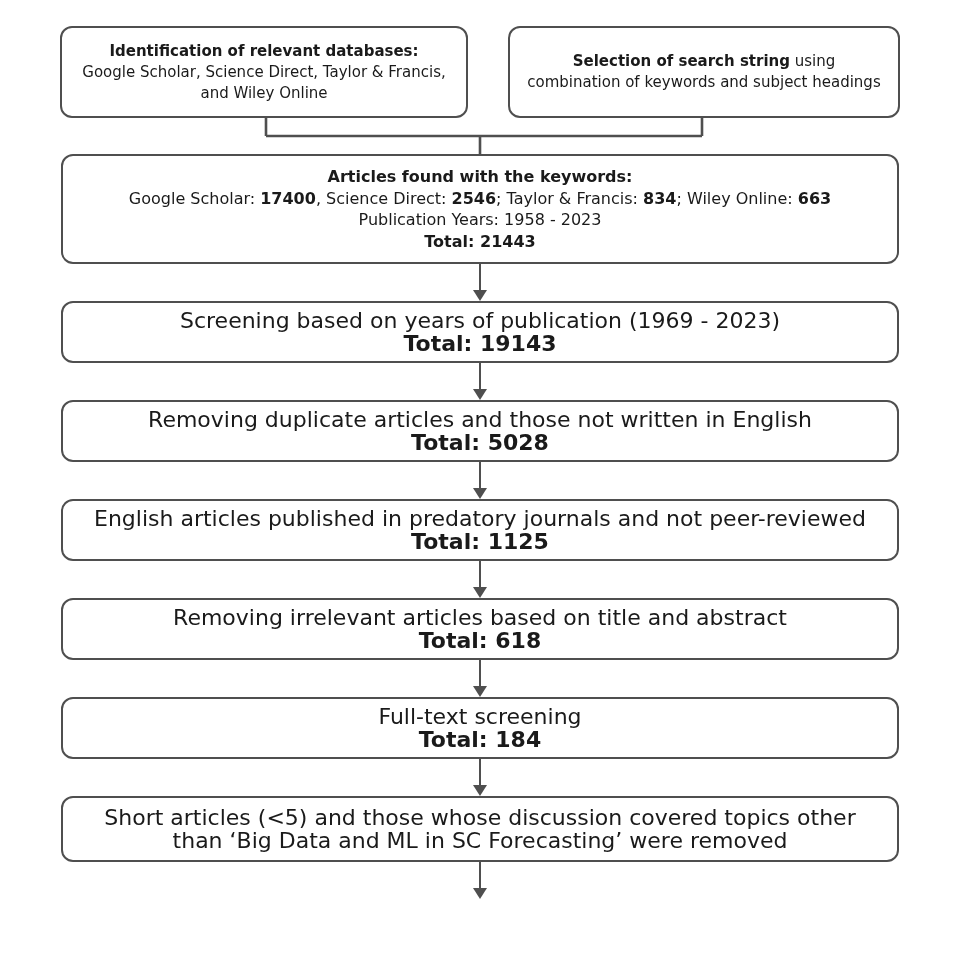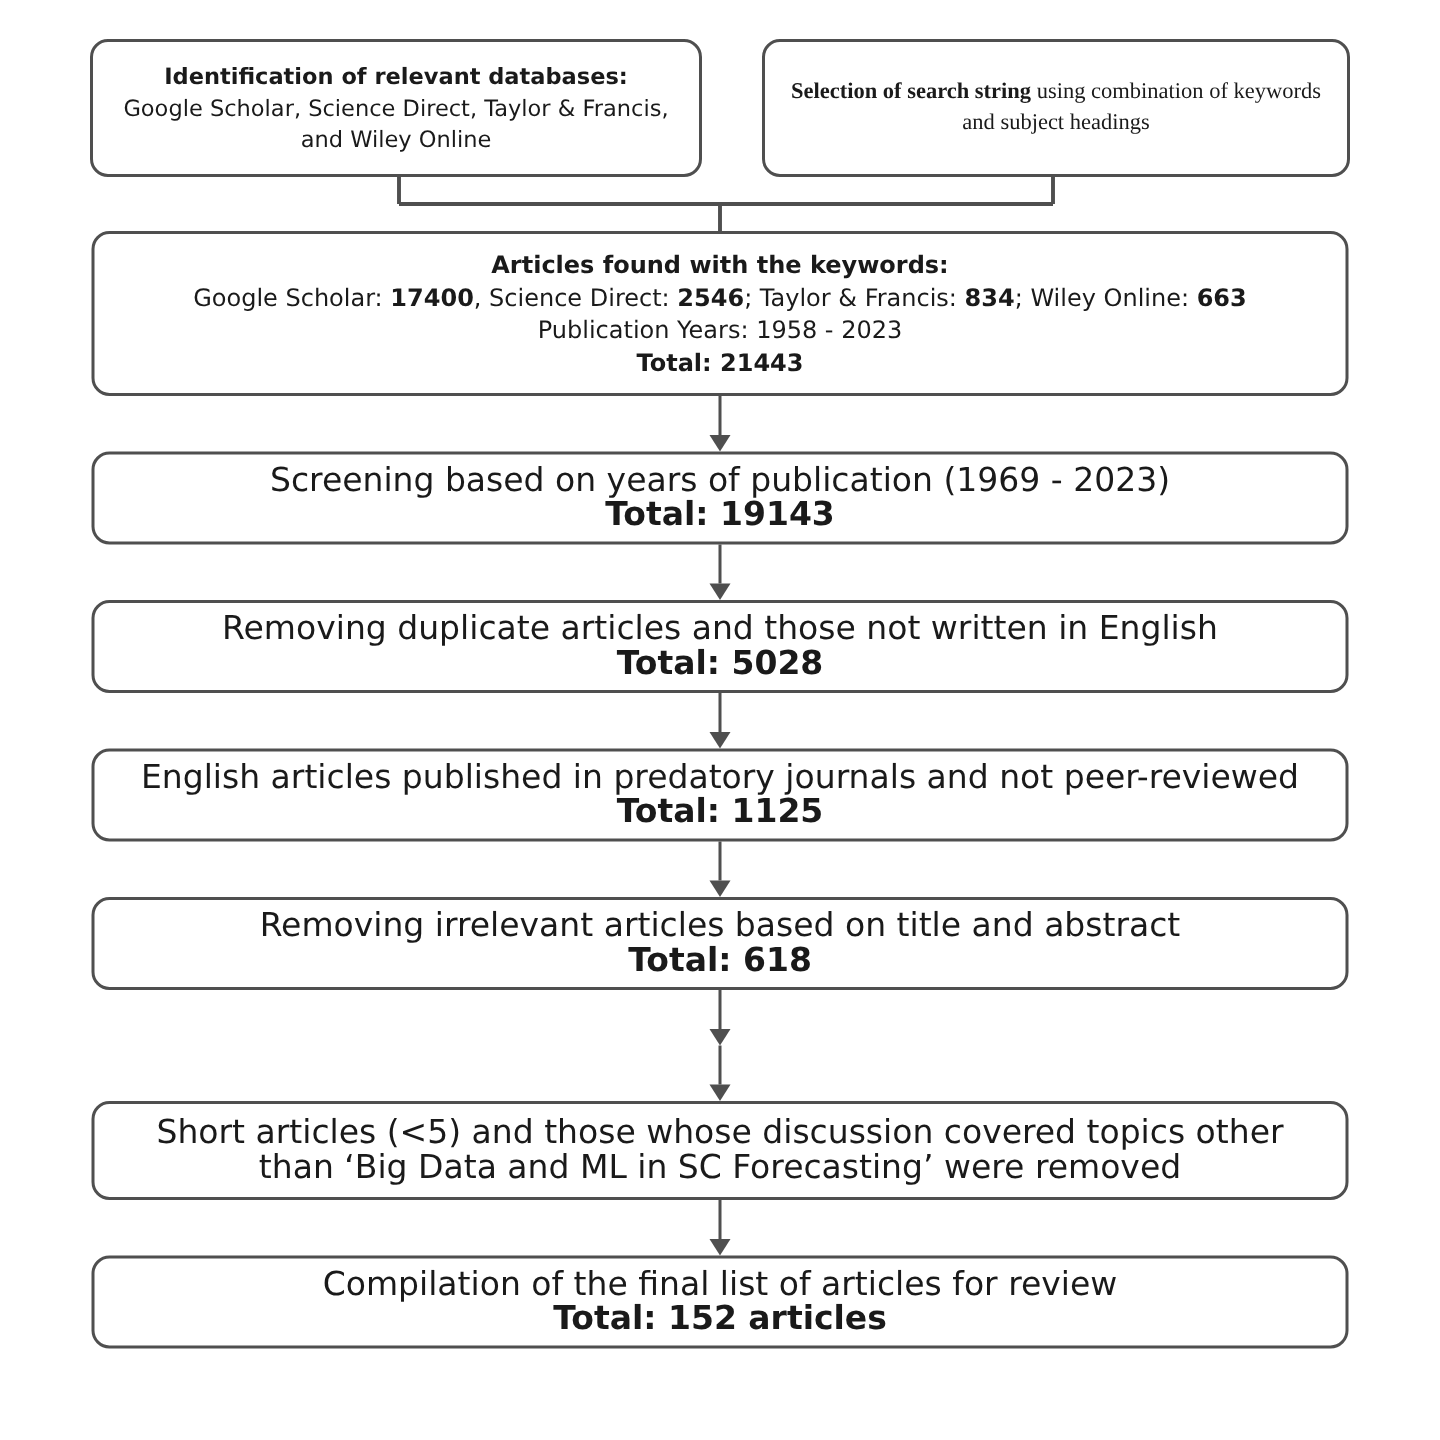--- a/index.html
+++ b/index.html
@@ -13,21 +13,21 @@
     background: #ffffff;
     text-align: center;
     display: flex;
     flex-direction: column;
     justify-content: center;
     padding: 6px 16px;
   }
 
   .top-row { display: flex; justify-content: space-between; padding: 0 60px; border-radius: 28px; }
   .top-box { width: 408px; min-height: 92px; font-size: 15px; line-height: 21px; }
-  .top-box.right { width: 392px; font-family: Liberation Serif, serif; }
+  .top-box.right { width: 392px; }
 
   .connector { display: block; margin: 0 auto; }
   .connector path { stroke: #4f4f4f; stroke-width: 2.6; fill: none; }
 
   .wide { width: 838px; margin: 0 auto; border-radius: 12px; }
 
   .found-box { min-height: 110px; font-size: 16px; line-height: 21.5px; }
   .step-box { min-height: 57px; font-size: 22px; line-height: 23px; }
   .step-box.tall { min-height: 66px; align-items: flex-end; }
 
@@ -106,33 +106,33 @@
   <div class="box wide step-box">
     <div>Removing irrelevant articles based on title and abstract</div>
     <div class="bold">Total: 618</div>
   </div>
 
   <div class="arrow">
       <div class="shaft"></div>
       <div class="head"></div>
     </div>
 
+  <div class="box wide step-box">
+    <div>Full-text screening</div>
+    <div class="bold">Total: 184</div>
+  </div>
 
   <div class="arrow">
       <div class="shaft"></div>
       <div class="head"></div>
     </div>
 
   <div class="box wide step-box tall">
     <div>Short articles (&lt;5) and those whose discussion covered topics other than ‘Big Data and ML in SC Forecasting’ were removed</div>
   </div>
 
   <div class="arrow">
       <div class="shaft"></div>
       <div class="head"></div>
     </div>
 
-  <div class="box wide step-box">
-    <div>Compilation of the final list of articles for review</div>
-    <div class="bold">Total: 152 articles</div>
-  </div>
 
 </div>
 
 </body></html>

